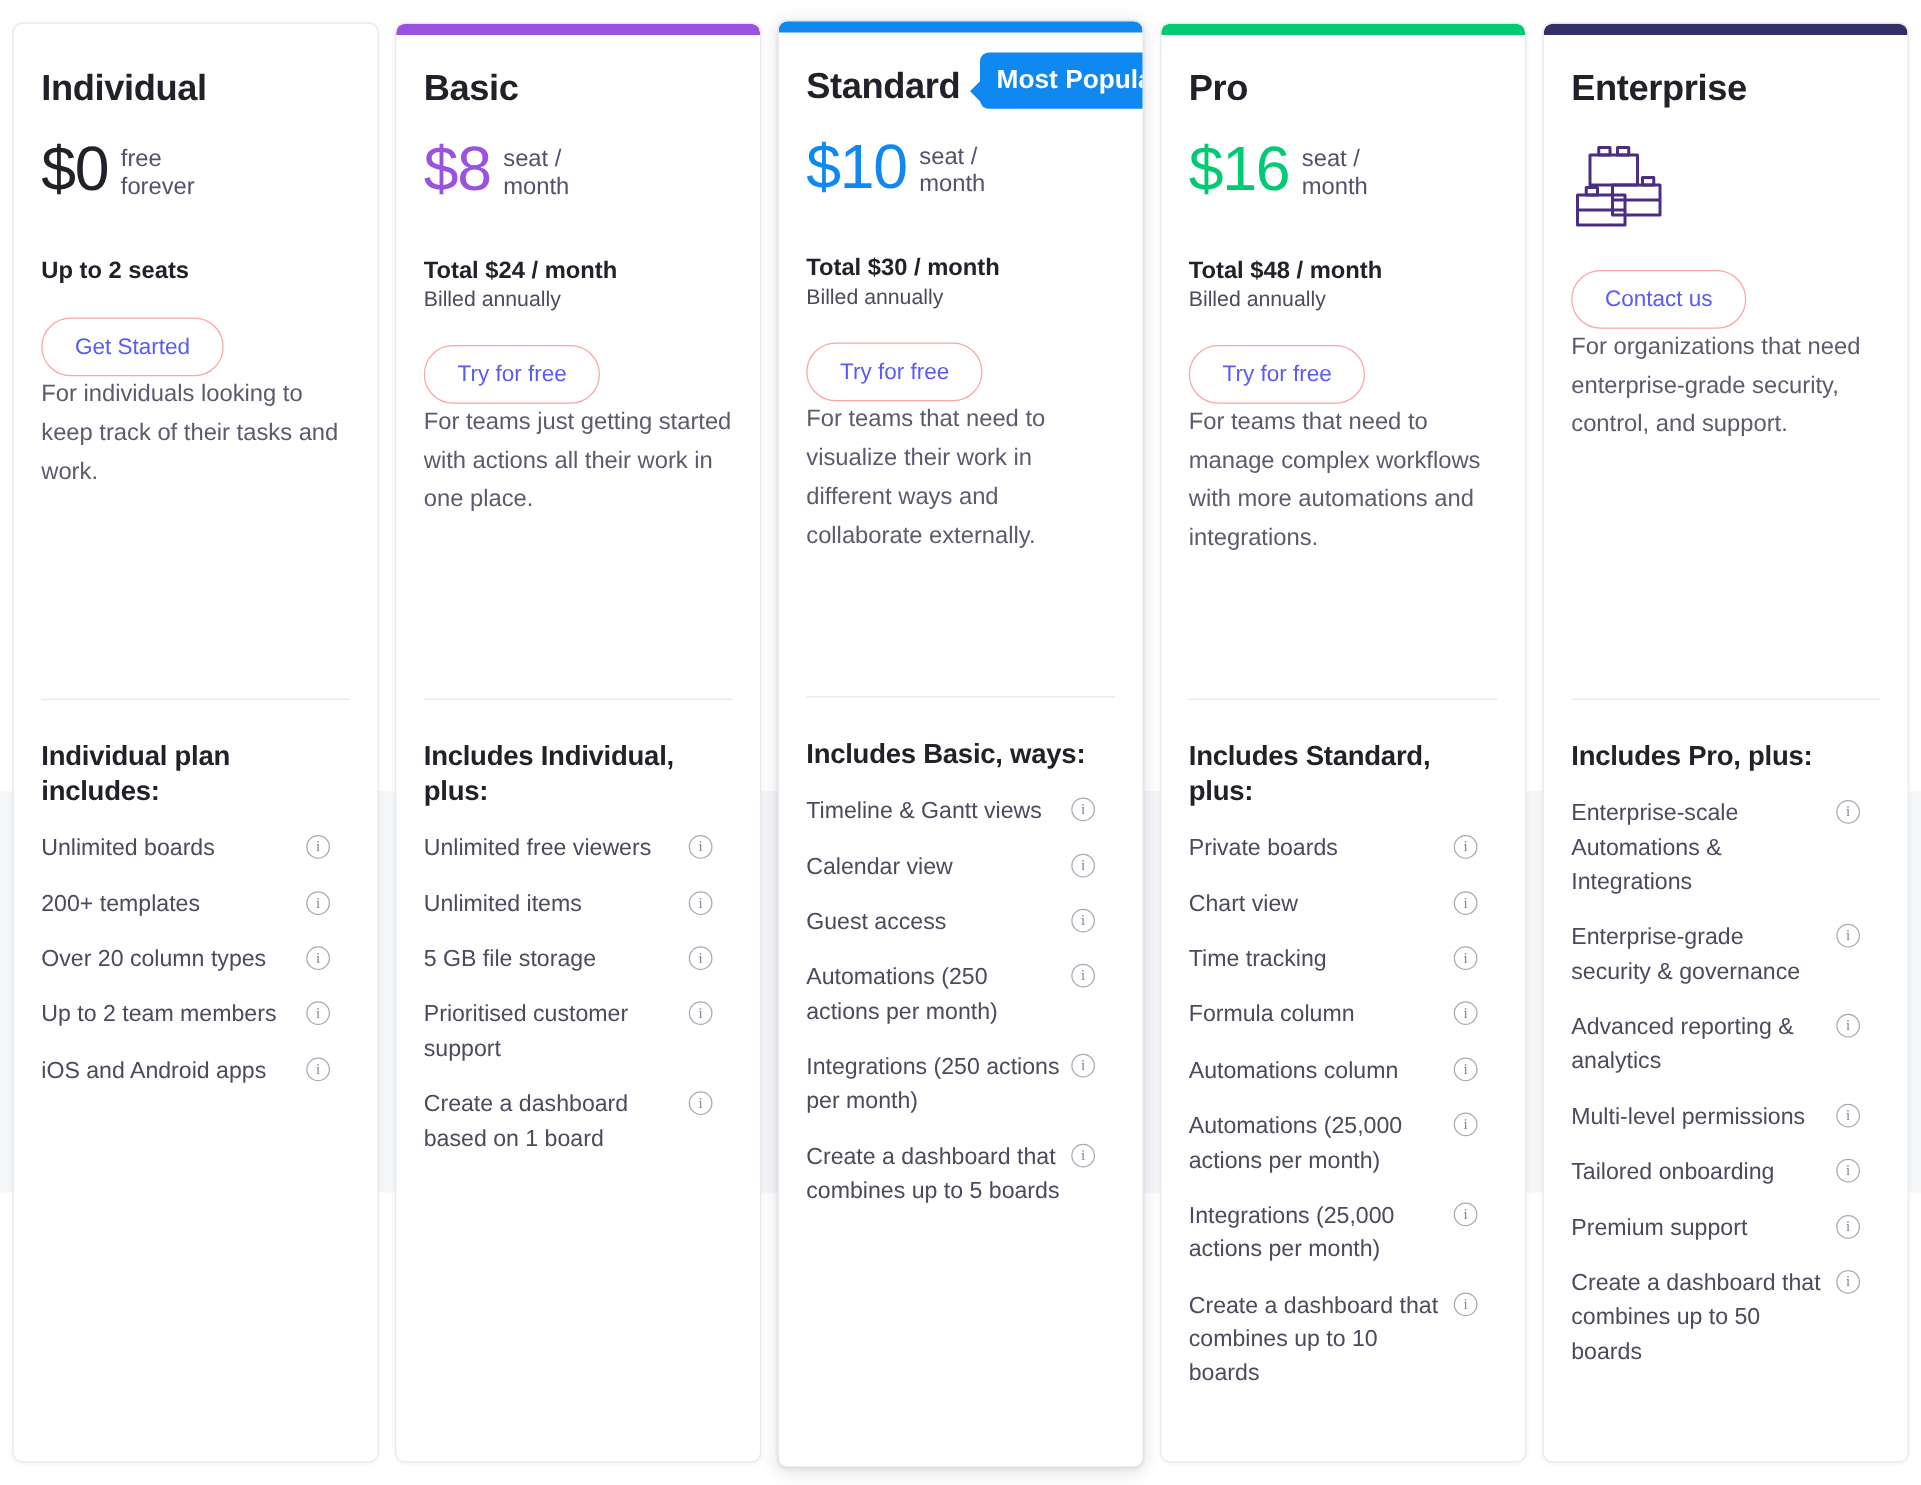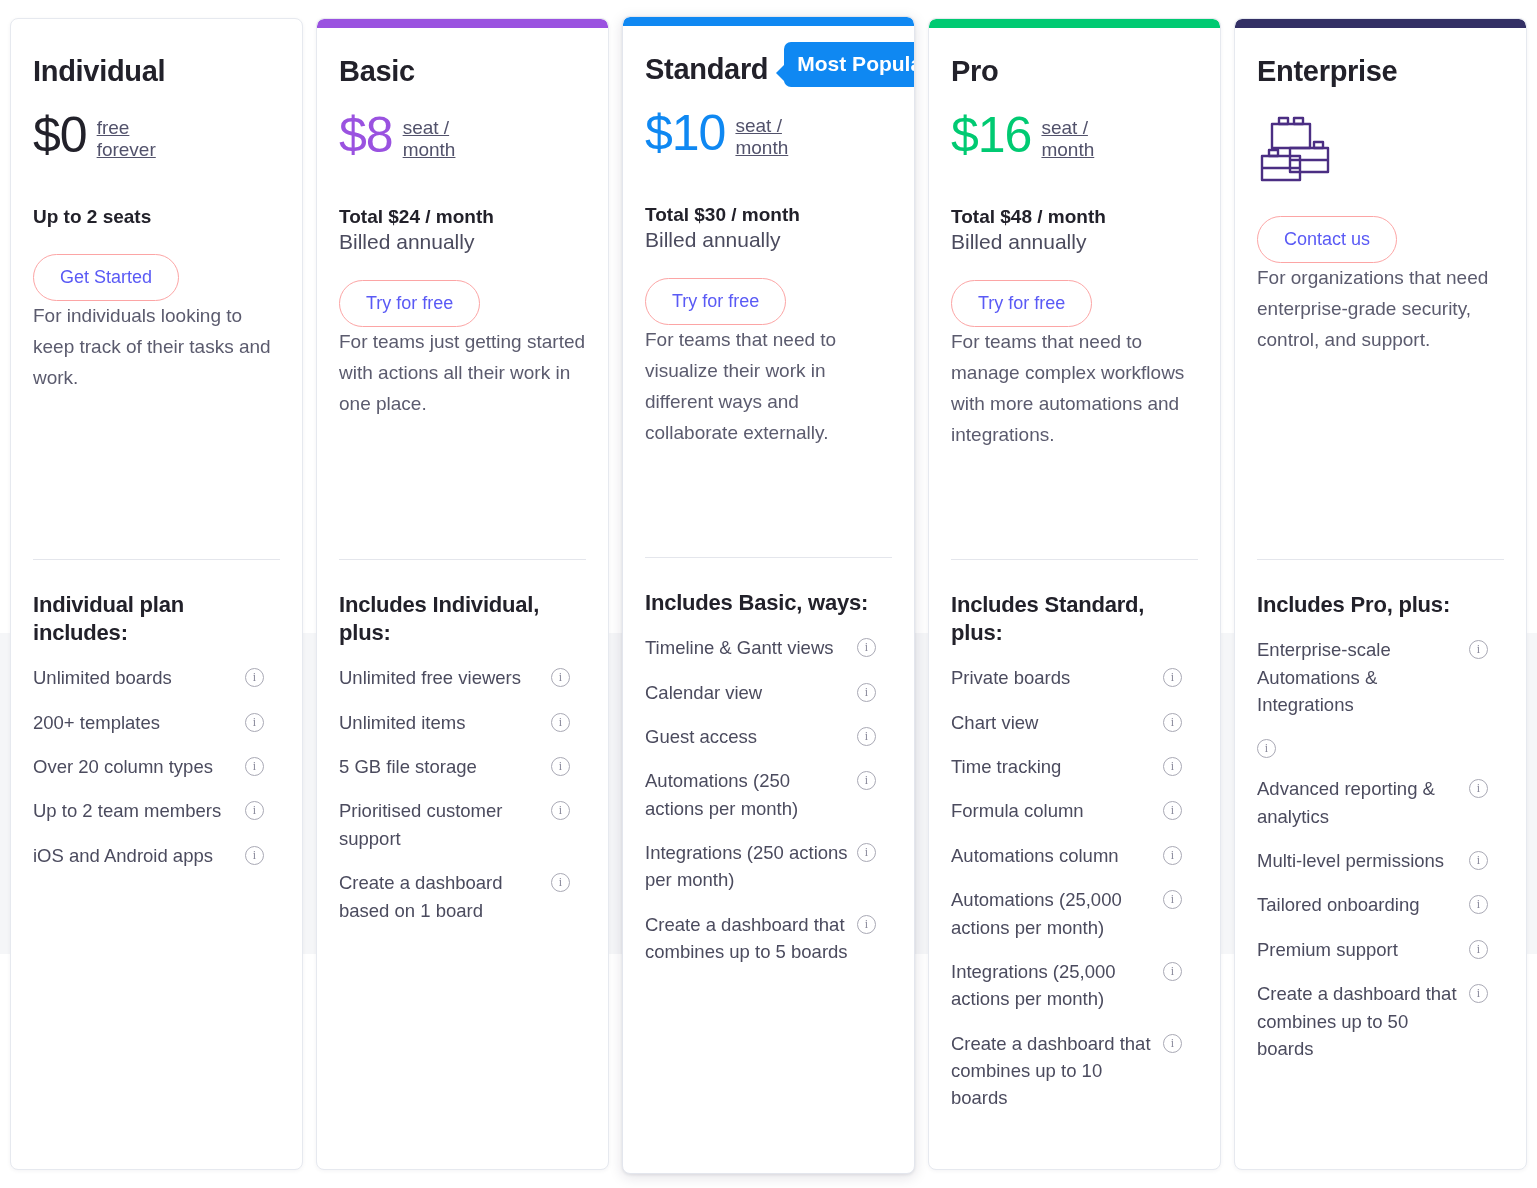--- a/index.html
+++ b/index.html
@@ -122,31 +122,30 @@
     font-weight: 400;
     line-height: 1.0;
     letter-spacing: -1px;
     color: #22212a;
   }
   .price-unit {
     font-size: 19px;
     color: #52526b;
     line-height: 1.18;
     padding-top: 7px;
-    text-decoration: underline;
   }
 
   .total {
     margin-top: 34px;
     font-size: 19px;
     font-weight: 700;
     color: #22212a;
   }
   .billed {
-    font-size: 21px;
+    font-size: 17px;
     color: #4b4b5e;
     margin-top: 2px;
   }
 
   .cta {
     display: inline-block;
     margin-top: 26px;
     padding: 13px 26px 14px 26px;
     border: 1px solid #fca5a5;
     border-radius: 26px;
@@ -469,20 +468,21 @@
     <div class="divider"></div>
     <div class="features">
       <div class="features-title">Includes Pro, plus:</div>
       <div class="feature-list">
 
     <div class="feature">
       <div class="feature-text">Enterprise-scale Automations &amp; Integrations</div>
       <div class="info-icon">i</div>
     </div>
     <div class="feature">
+      <div class="feature-text">Enterprise-grade security &amp; governance</div>
       <div class="info-icon">i</div>
     </div>
     <div class="feature">
       <div class="feature-text">Advanced reporting &amp; analytics</div>
       <div class="info-icon">i</div>
     </div>
     <div class="feature">
       <div class="feature-text">Multi-level permissions</div>
       <div class="info-icon">i</div>
     </div>

